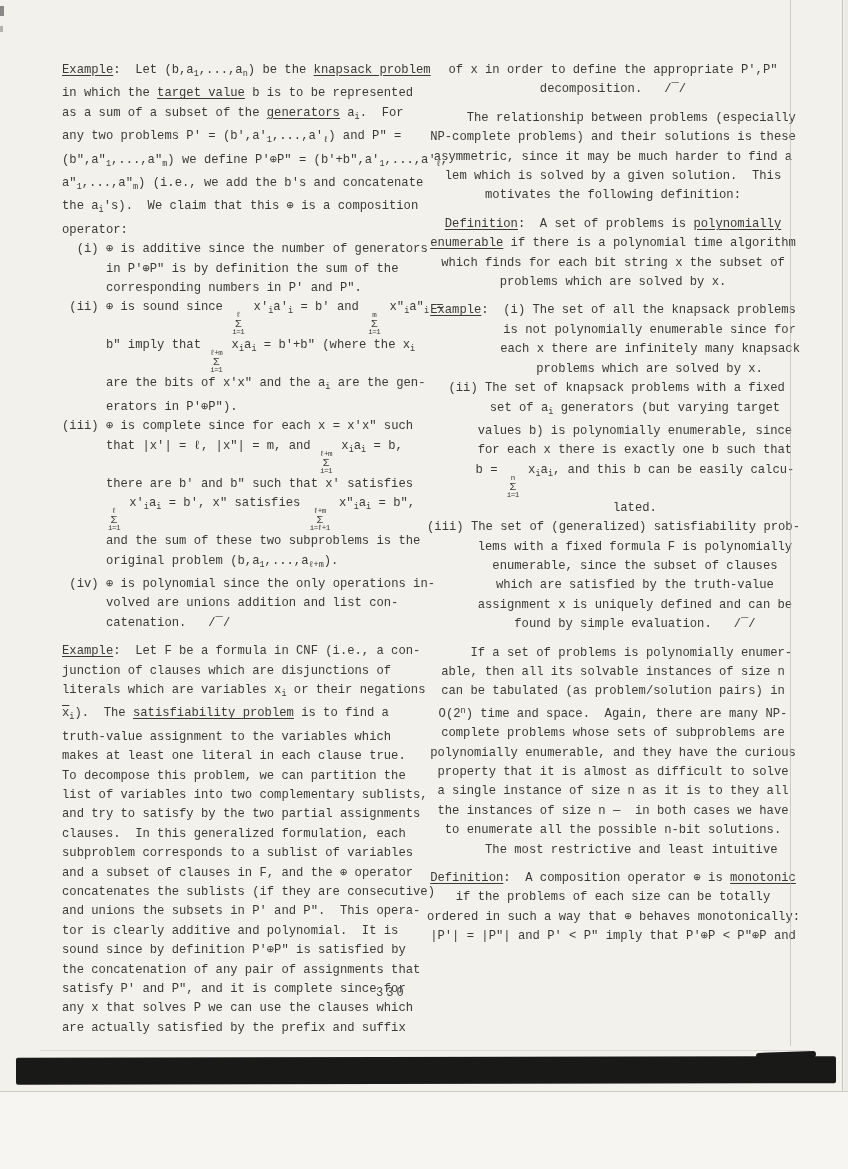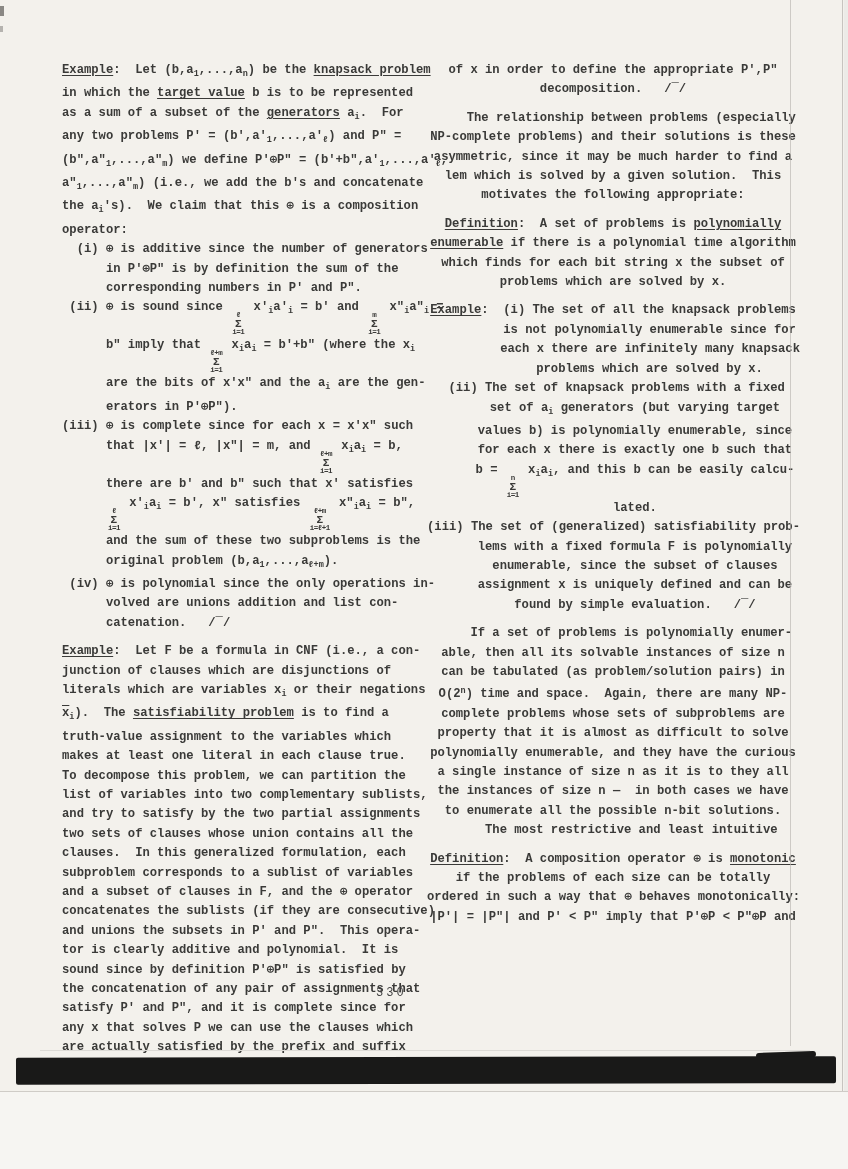--- a/index.html
+++ b/index.html
@@ -9,21 +9,21 @@
     font-family:"Liberation Mono","DejaVu Sans Mono",monospace;
     color:#3a3a38;
   }
   .sheet{position:absolute;left:0;top:0;width:844px;height:1052px;background:#f3f1ec;}
   .right-strip{position:absolute;left:844px;top:0;width:4px;height:1169px;background:#ecebe7;}
   .edge-line-outer{position:absolute;left:842px;top:0;width:1px;height:1092px;background:#c7c4bf;}
   .fold-line{position:absolute;left:790px;top:0;width:1px;height:1046px;background:#b9b6b1;opacity:.65;}
   .col{position:absolute;top:61px;font-size:12.2px;line-height:19.4px;}
   .col-left{left:62px;width:370px;}
   .col-right{left:427px;width:372px;text-align:center;}
-  .block{margin:0 0 9px 0;font-weight:bold;}
+  .block{margin:0 0 9px 0;}
   .line{white-space:pre;}
   .u{text-decoration:underline;text-underline-offset:2px;}
   .o{text-decoration:overline;}
   sub{font-size:8.5px;vertical-align:-3px;}
   sup{font-size:8.5px;vertical-align:4px;}
   .sum{display:inline-flex;flex-direction:column;align-items:center;vertical-align:-7px;line-height:1;margin:0 2px;}
   .sum .t,.sum .b{font-size:7.5px;line-height:7px;letter-spacing:-.5px;}
   .sum .s{font-size:11px;line-height:10px;}
   .pagenum{position:absolute;left:376px;top:986px;font-size:12px;letter-spacing:3px;color:#444;}
   .page-bottom-line{position:absolute;left:40px;top:1050px;width:770px;height:1px;background:#dddbd6;}
@@ -71,21 +71,20 @@
     <div class="block">
       <div class="line"><span class="u">Example</span>:  Let F be a formula in CNF (i.e., a con-</div>
       <div class="line">junction of clauses which are disjunctions of</div>
       <div class="line">literals which are variables x<sub>i</sub> or their negations</div>
       <div class="line"><span class="o">x</span><sub>i</sub>).  The <span class="u">satisfiability problem</span> is to find a</div>
       <div class="line">truth-value assignment to the variables which</div>
       <div class="line">makes at least one literal in each clause true.</div>
       <div class="line">To decompose this problem, we can partition the</div>
       <div class="line">list of variables into two complementary sublists,</div>
       <div class="line">and try to satisfy by the two partial assignments</div>
-      <div class="line">two sets of clauses whose union contains all the</div>
       <div class="line">clauses.  In this generalized formulation, each</div>
       <div class="line">subproblem corresponds to a sublist of variables</div>
       <div class="line">and a subset of clauses in F, and the ⊕ operator</div>
       <div class="line">concatenates the sublists (if they are consecutive)</div>
       <div class="line">and unions the subsets in P' and P".  This opera-</div>
       <div class="line">tor is clearly additive and polynomial.  It is</div>
       <div class="line">sound since by definition P'⊕P" is satisfied by</div>
       <div class="line">the concatenation of any pair of assignments that</div>
       <div class="line">satisfy P' and P", and it is complete since for</div>
       <div class="line">any x that solves P we can use the clauses which</div>
@@ -95,21 +94,21 @@
 <div class="col col-right">
     <div class="block">
       <div class="line">of x in order to define the appropriate P',P"</div>
       <div class="line">decomposition.   /‾/</div>
     </div>
     <div class="block">
       <div class="line">     The relationship between problems (especially</div>
       <div class="line">NP-complete problems) and their solutions is these</div>
       <div class="line">asymmetric, since it may be much harder to find a</div>
       <div class="line">lem which is solved by a given solution.  This</div>
-      <div class="line">motivates the following appropriate:</div>
+      <div class="line">motivates the following definition:</div>
     </div>
     <div class="block">
       <div class="line"><span class="u">Definition</span>:  A set of problems is <span class="u">polynomially</span></div>
       <div class="line"><span class="u">enumerable</span> if there is a polynomial time algorithm</div>
       <div class="line">which finds for each bit string x the subset of</div>
       <div class="line">problems which are solved by x.</div>
     </div>
     <div class="block">
       <div class="line"><span class="u">Example</span>:  (i) The set of all the knapsack problems</div>
       <div class="line">          is not polynomially enumerable since for</div>
@@ -117,31 +116,32 @@
       <div class="line">          problems which are solved by x.</div>
       <div class="line"> (ii) The set of knapsack problems with a fixed</div>
       <div class="line">      set of a<sub>i</sub> generators (but varying target</div>
       <div class="line">      values b) is polynomially enumerable, since</div>
       <div class="line">      for each x there is exactly one b such that</div>
       <div class="line">      b = <span class="sum"><span class="t">n</span><span class="s">Σ</span><span class="b">i=1</span></span> x<sub>i</sub>a<sub>i</sub>, and this b can be easily calcu-</div>
       <div class="line">      lated.</div>
       <div class="line">(iii) The set of (generalized) satisfiability prob-</div>
       <div class="line">      lems with a fixed formula F is polynomially</div>
       <div class="line">      enumerable, since the subset of clauses</div>
+      <div class="line">      which are satisfied by the truth-value</div>
       <div class="line">      assignment x is uniquely defined and can be</div>
       <div class="line">      found by simple evaluation.   /‾/</div>
     </div>
     <div class="block">
       <div class="line">     If a set of problems is polynomially enumer-</div>
       <div class="line">able, then all its solvable instances of size n</div>
       <div class="line">can be tabulated (as problem/solution pairs) in</div>
       <div class="line">O(2<sup>n</sup>) time and space.  Again, there are many NP-</div>
       <div class="line">complete problems whose sets of subproblems are</div>
+      <div class="line">polynomially enumerable, and they have the curious</div>
       <div class="line">property that it is almost as difficult to solve</div>
-      <div class="line">polynomially enumerable, and they have the curious</div>
       <div class="line">a single instance of size n as it is to they all</div>
       <div class="line">the instances of size n —  in both cases we have</div>
       <div class="line">to enumerate all the possible n-bit solutions.</div>
       <div class="line">     The most restrictive and least intuitive</div>
     </div>
     <div class="block">
       <div class="line"><span class="u">Definition</span>:  A composition operator ⊕ is <span class="u">monotonic</span></div>
       <div class="line">if the problems of each size can be totally</div>
       <div class="line">ordered in such a way that ⊕ behaves monotonically:</div>
       <div class="line">|P'| = |P"| and P' &lt; P" imply that P'⊕P &lt; P"⊕P and</div>

